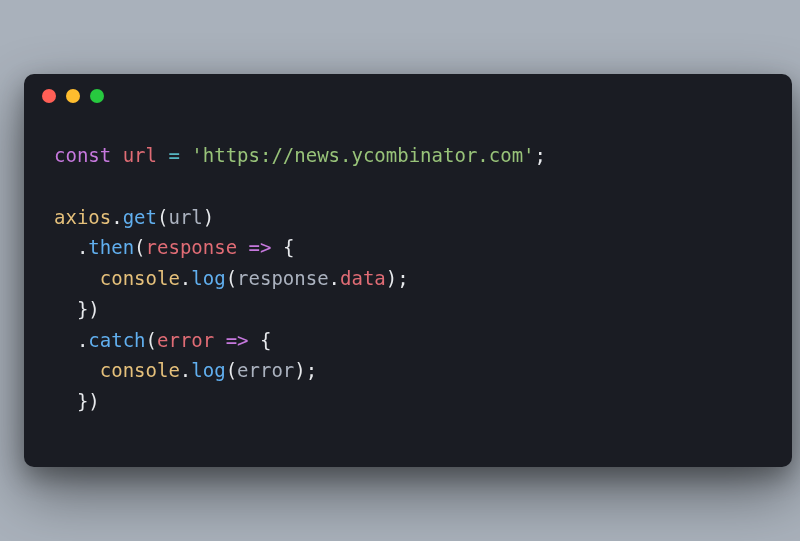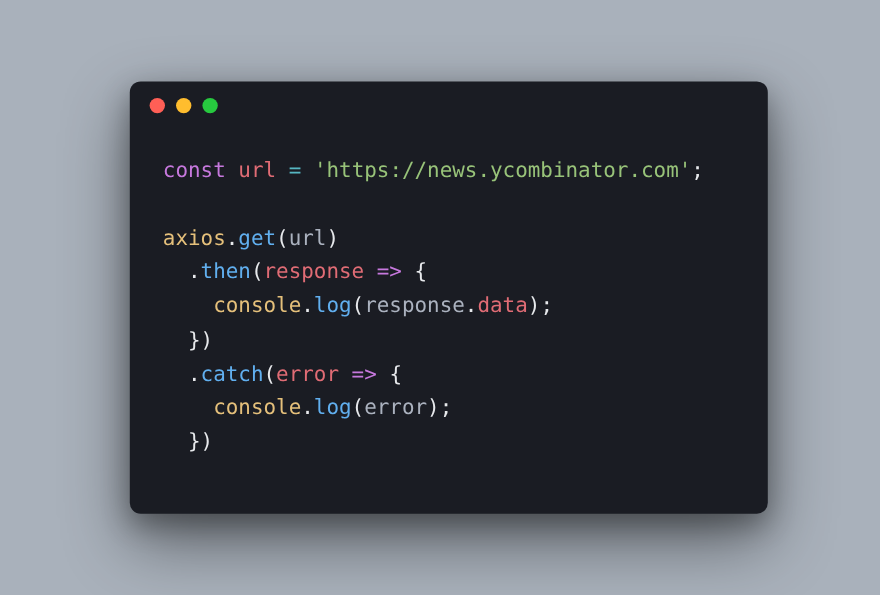--- a/index.html
+++ b/index.html
@@ -10,21 +10,21 @@
     body {
       width: 800px;
       height: 541px;
       background: #a9b1bb;
       display: flex;
       align-items: center;
       justify-content: center;
       font-family: ui-monospace, 'SF Mono', Menlo, Monaco, Consolas, monospace;
     }
     .window {
-      width: 580px;
+      width: 768px;
       background: #1a1c23;
       border-radius: 10px;
       box-shadow: 0 25px 60px rgba(0,0,0,0.45), 0 10px 25px rgba(0,0,0,0.3);
       overflow: hidden;
       margin-left: 16px;
     }
     .titlebar {
       height: 44px;
       display: flex;
       align-items: center;

